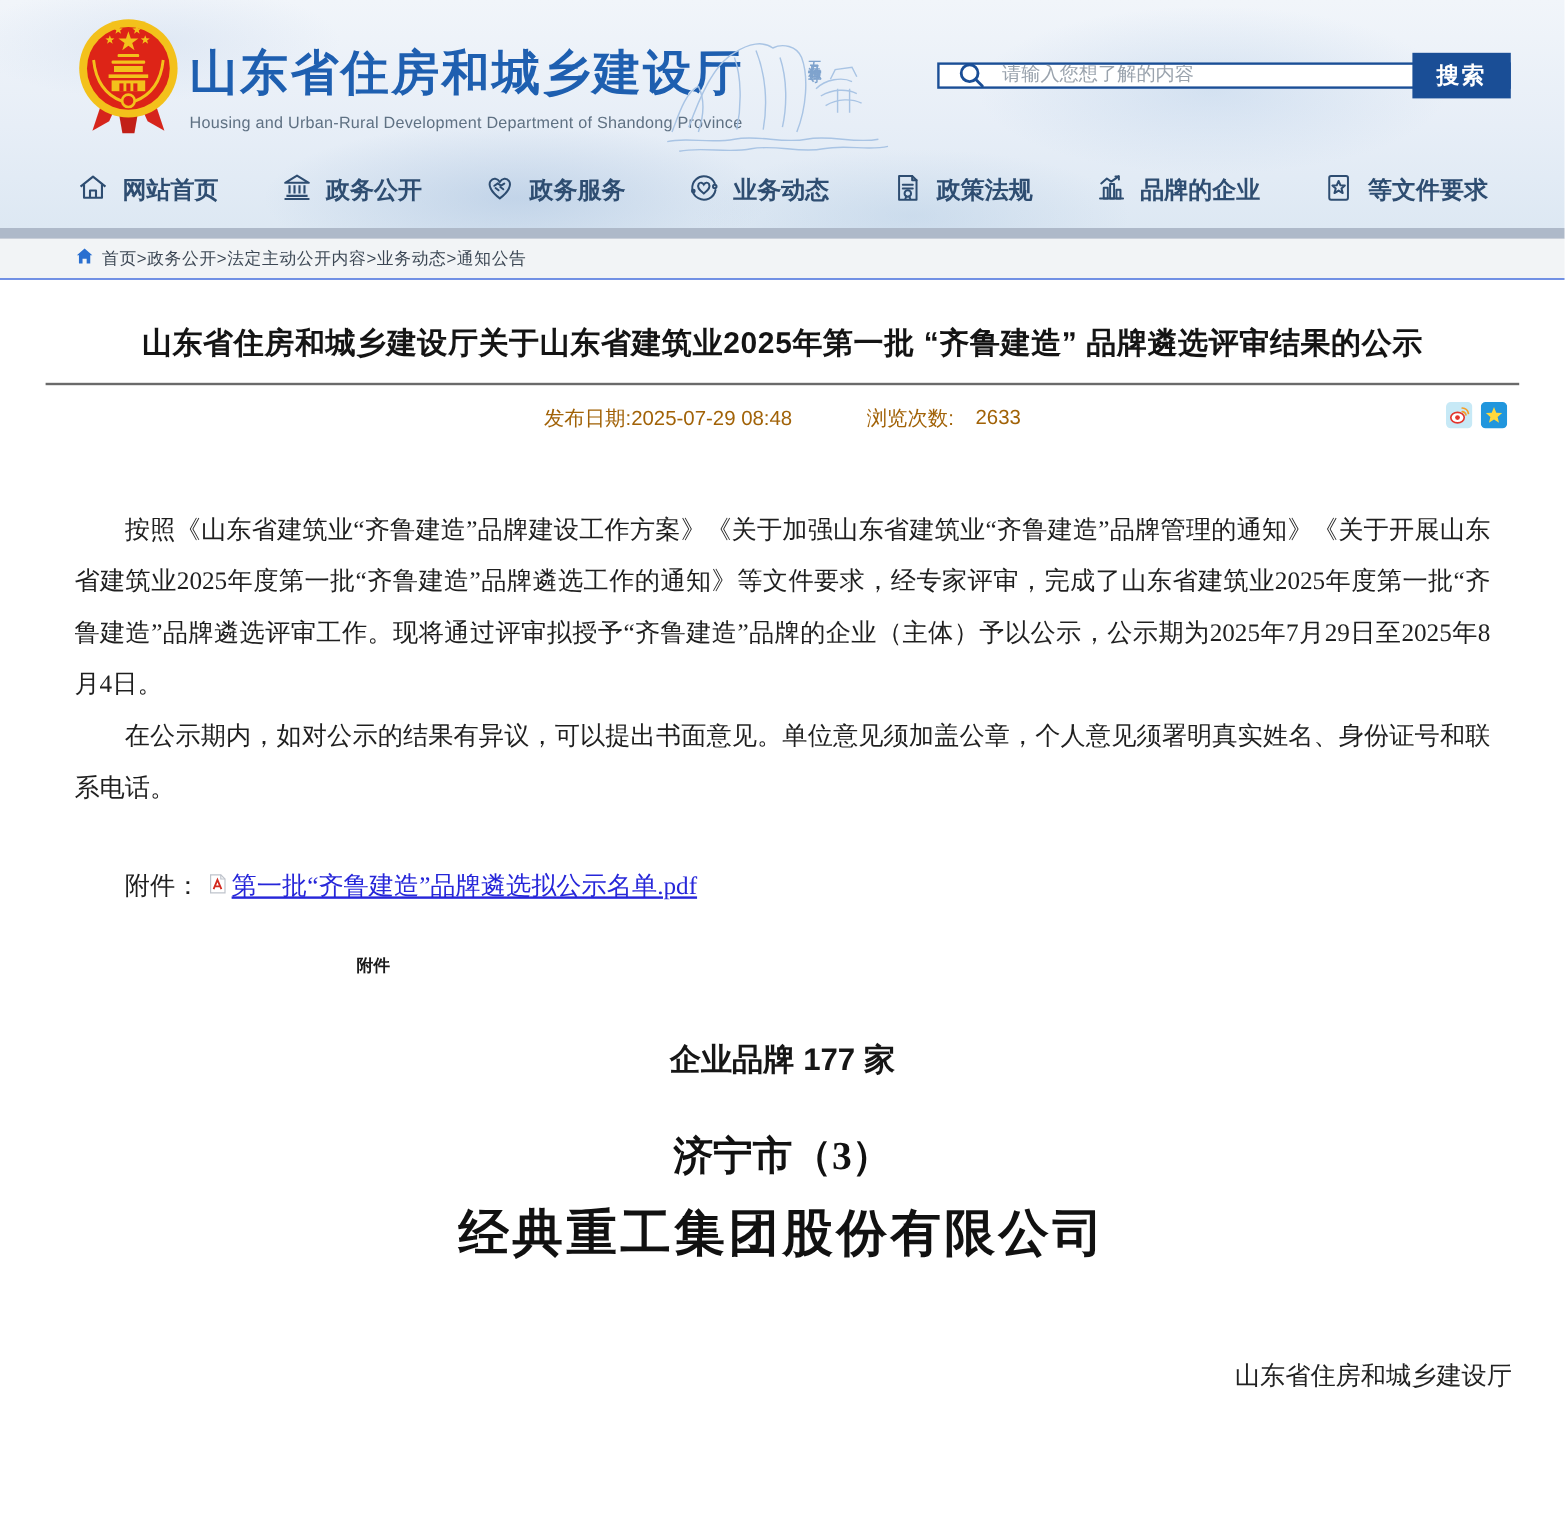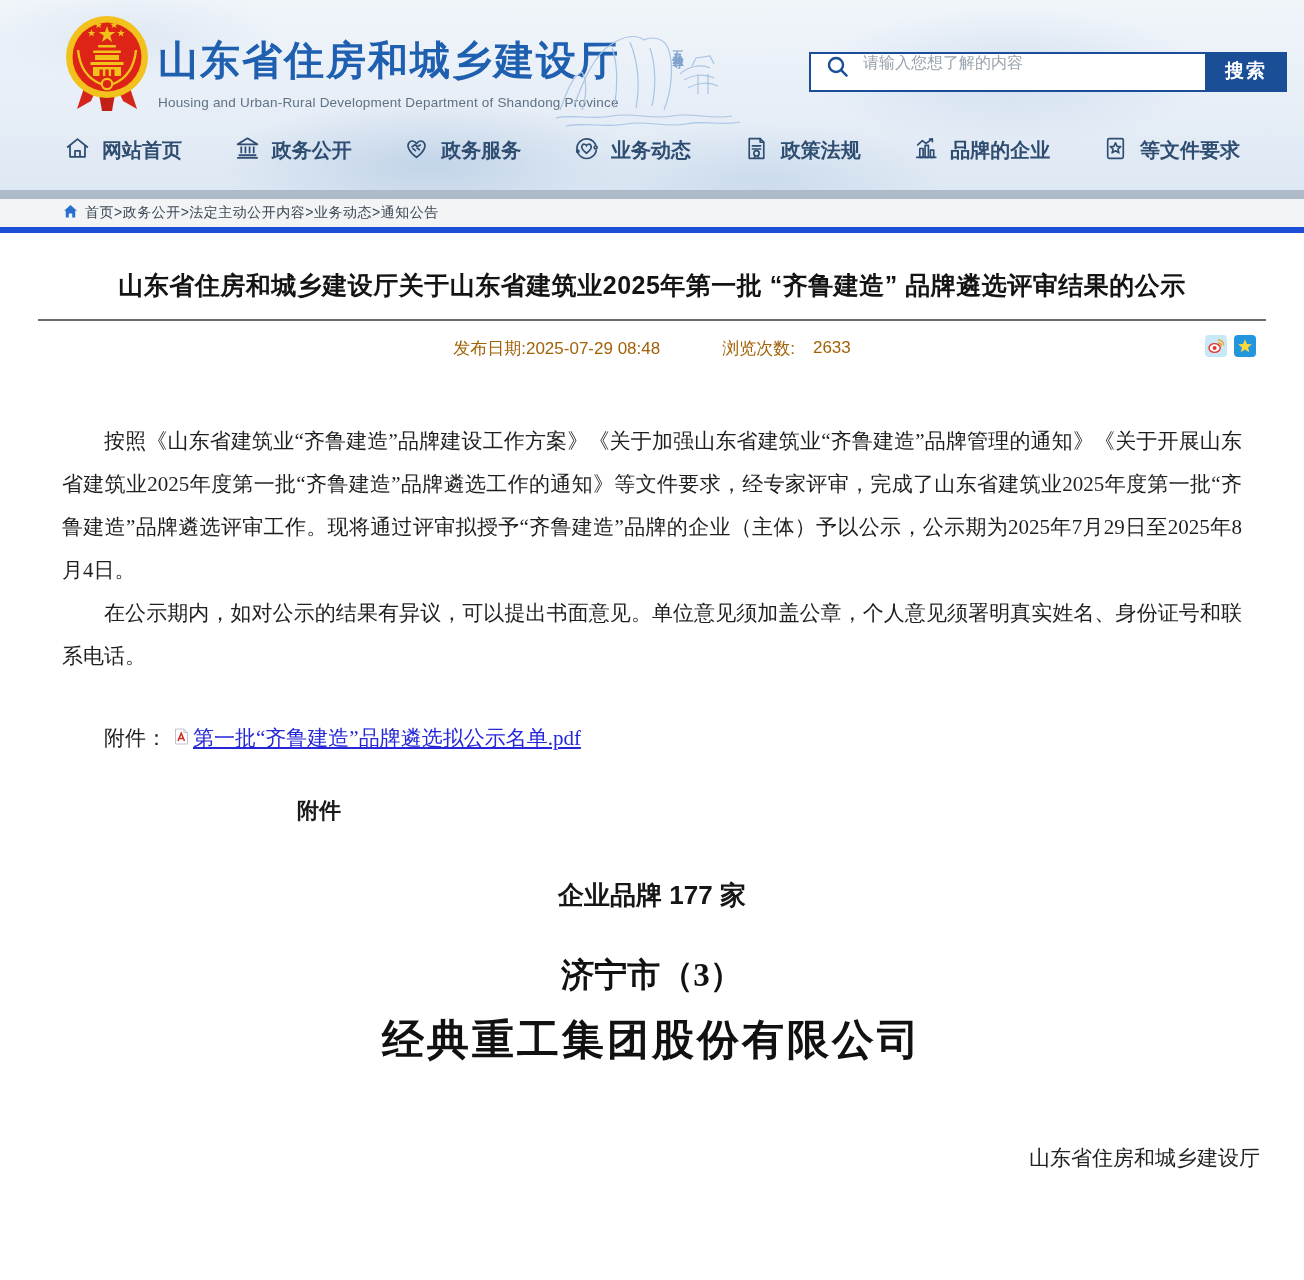--- a/index.html
+++ b/index.html
@@ -27,49 +27,49 @@
   .site-name-en { font-size:13.5px; color:#5f7183; margin-top:7px; letter-spacing:.2px; }
 
   .mountain-art { position:absolute; left:552px; top:14px; width:220px; height:120px; }
   .mountain-inscription {
     position:absolute; left:118px; top:28px; writing-mode:vertical-rl;
     font-size:11px; color:#7fa3cd; letter-spacing:2px; font-weight:bold;
     font-family:"Liberation Serif", serif;
   }
 
   .search-box {
-    position:absolute; left:809px; top:52px; width:478px; height:40px;
-    background:#fff; border:2px solid #1a4e96; display:flex; align-items:flex-start;
+    position:absolute; left:781px; top:52px; width:478px; height:22px;
+    background:#fff; border:2px solid #1a4e96; display:flex; align-items:center;
   }
   .search-icon-wrap { margin-left:14px; display:flex; align-items:center; }
   .search-input {
     flex:1; border:none; outline:none; font-size:16px; padding:0 12px;
     color:#333; background:transparent; font-family:"Liberation Sans", sans-serif;
   }
   .search-input::placeholder { color:#9aa3ad; }
   .search-button {
     width:82px; height:38px; margin:-2px -2px -2px 12px; border:none; cursor:pointer;
     background:#1a4e96; color:#fff; font-size:19px; font-weight:bold; letter-spacing:2px;
     font-family:"Liberation Sans", sans-serif;
   }
 
   
   .main-nav {
     position:absolute; left:0; right:0; top:135px; height:47px;
-    display:flex; align-items:flex-start; justify-content:space-between; padding:0 64px;
+    display:flex; align-items:center; justify-content:space-between; padding:0 64px;
   }
   .nav-item { display:flex; align-items:center; gap:11px; cursor:pointer; }
   .nav-label { font-size:20px; font-weight:bold; color:#2e4d71; white-space:nowrap; }
 
   .nav-divider { height:9px; background:#aeb9c9; }
 
   
   .breadcrumb-bar {
     height:34px; background:#f2f4f6; display:flex; align-items:center;
-    padding-left:63px; gap:7px; border-bottom:6px solid #1d4ed8;
+    padding-left:63px; gap:7px; border-bottom:1px solid #1d4ed8;
   }
   .breadcrumb-text { font-size:14px; color:#3c4754; letter-spacing:.5px; }
 
   
   .content { position:relative; background:#fff; }
   .article-title {
     margin:36px 60px 0; text-align:center;
     font-size:25px; font-weight:bold; color:#141414; letter-spacing:.5px;
   }
   .title-rule { margin:17px 38px 0; border:none; border-top:2px solid #6a6a6a; }
@@ -92,21 +92,21 @@
 
   .attachment-row {
     margin:46px 62px 0; padding-left:42px; display:flex; align-items:center; gap:3px;
     font-family:"Liberation Serif", serif; font-size:21px; color:#1f1f1f;
   }
   .attachment-link { color:#2626d9; text-decoration:underline; cursor:pointer; }
   .pdf-icon { margin:0 1px 0 4px; flex:0 0 auto; }
 
   
   .doc-preview { margin-top:44px; color:#111; }
-  .doc-annex-label { margin-left:297px; font-size:22px; font-weight:bold; color:#1a1a1a; }
+  .doc-annex-label { margin-left:297px; font-size:14px; font-weight:bold; color:#1a1a1a; }
   .doc-list-title {
     margin-top:44px; text-align:center; font-size:31px; font-weight:bold;
     font-family:"Liberation Serif", serif; letter-spacing:1px;
   }
   .doc-count-line { margin-top:52px; text-align:center; font-size:26px; font-weight:600; color:#161616; }
   .doc-city-line {
     margin-top:40px; text-align:center; font-size:33px; font-weight:bold;
     font-family:"Liberation Serif", serif;
   }
   .doc-company-line {

